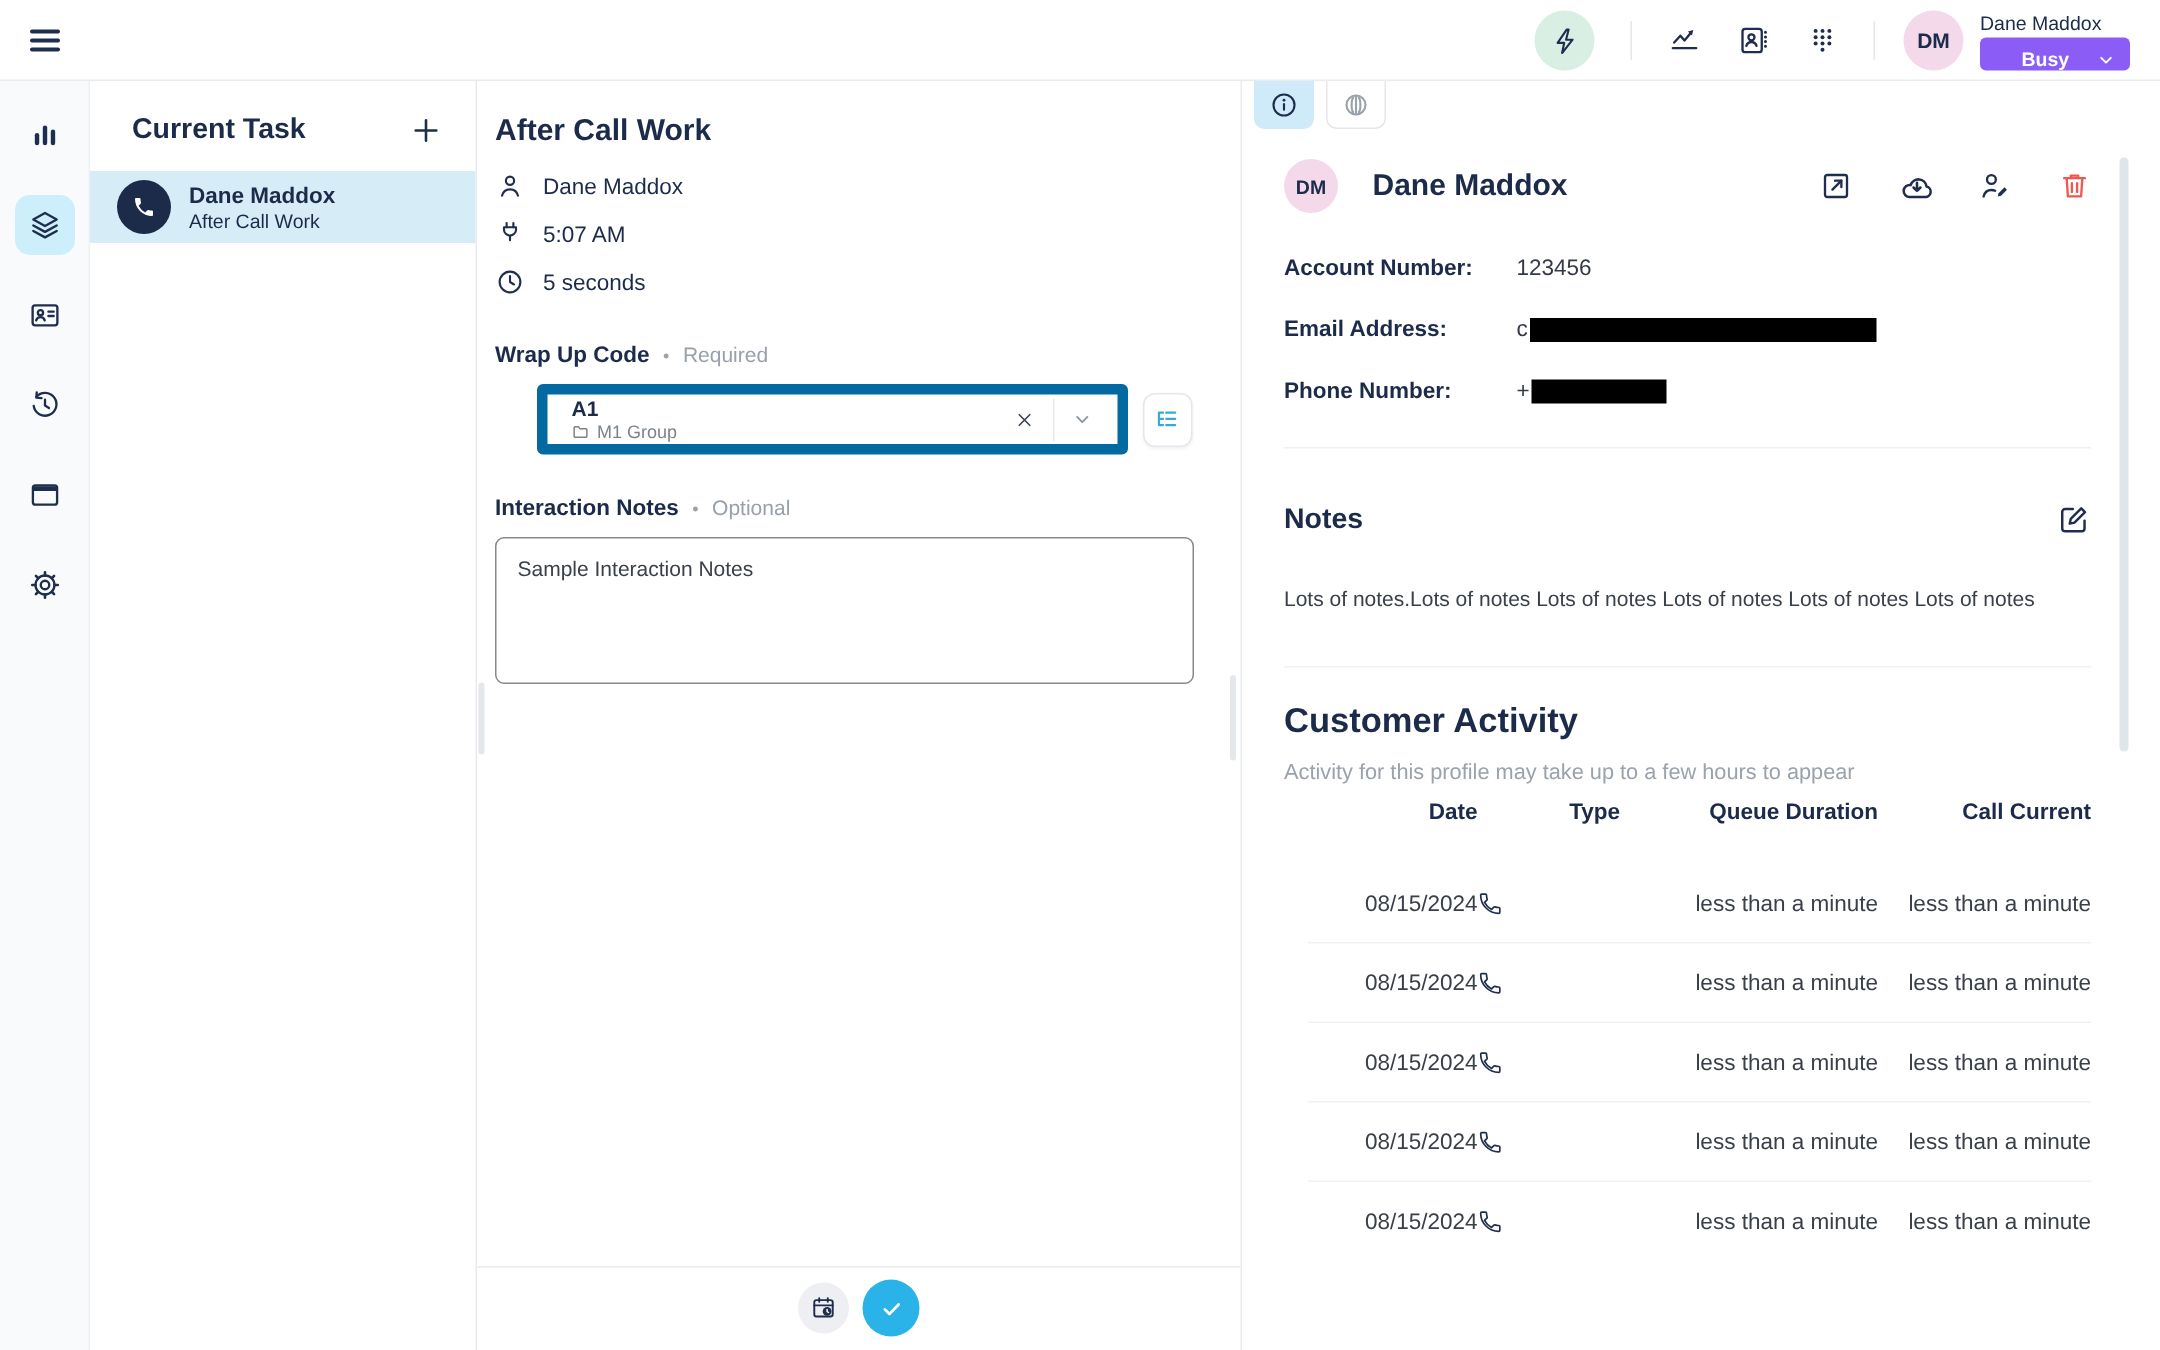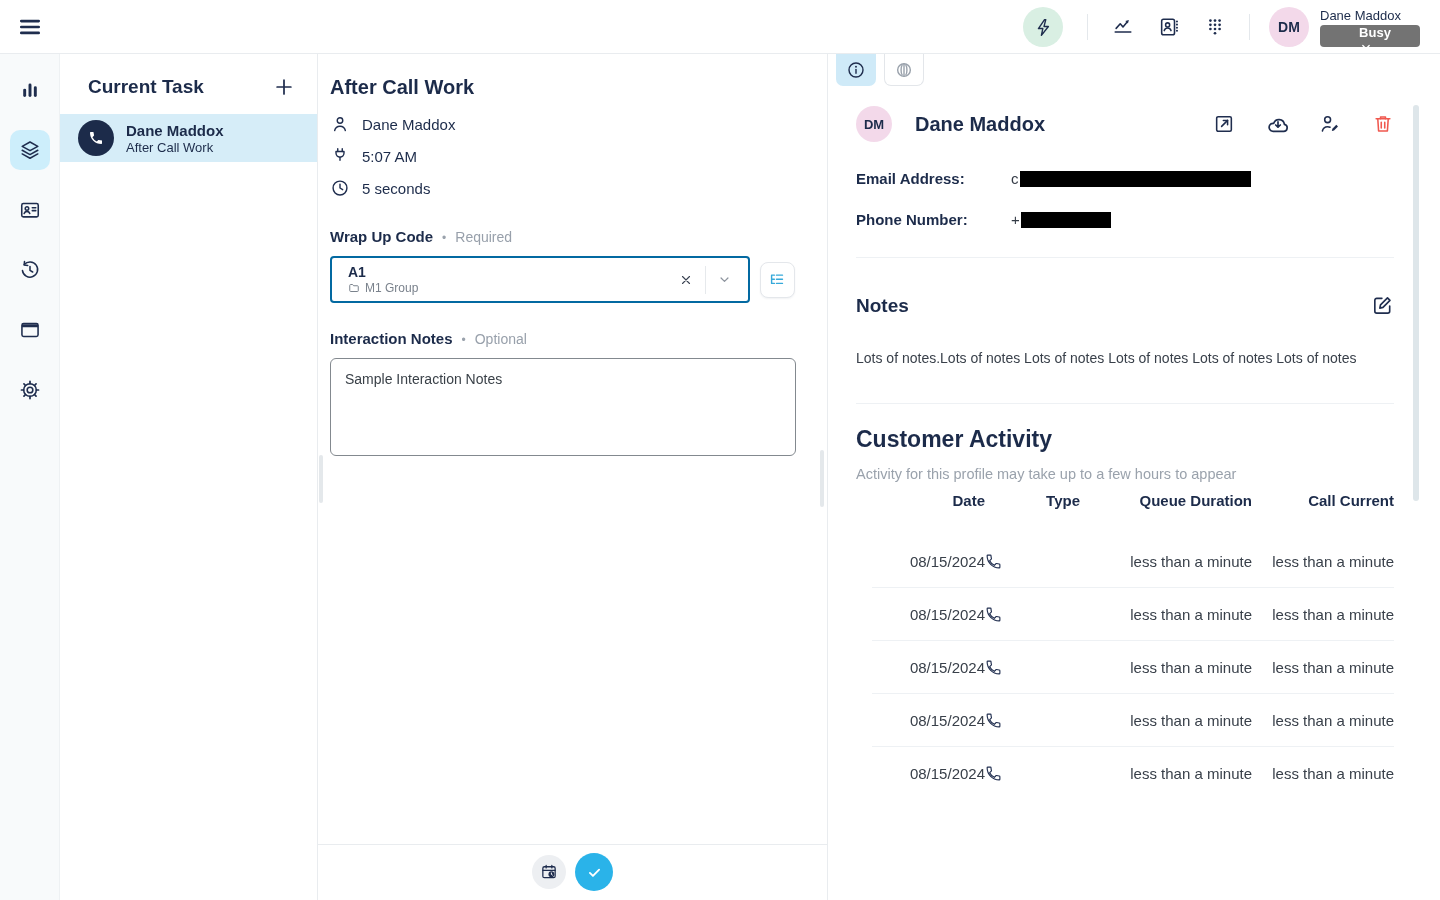--- a/index.html
+++ b/index.html
@@ -17,21 +17,21 @@
   .hamburger { position:absolute; left:17px; top:14px; width:26px; height:26px; cursor:pointer; }
   .quick-circle { position:absolute; left:1023px; top:7px; width:40px; height:40px; border-radius:50%;
                   background:#d9efe3; display:flex; align-items:center; justify-content:center; cursor:pointer; }
   .tb-div { position:absolute; top:14px; width:1px; height:26px; background:#e4e8ec; }
   .tb-icon { position:absolute; top:16px; width:22px; height:22px; cursor:pointer; }
   .tb-avatar { position:absolute; left:1269px; top:7px; width:40px; height:40px; border-radius:50%;
                background:#f3d9ea; color:#1c2b4a; font-weight:bold; font-size:14px;
                display:flex; align-items:center; justify-content:center; cursor:pointer; }
   .tb-username { position:absolute; left:1320px; top:8px; font-size:13px; color:#1c2b4a; }
   .status-pill { position:absolute; left:1320px; top:25px; width:100px; height:22px; border-radius:4px;
-                 background:#737373; color:#fff; display:flex; align-items:center; cursor:pointer;flex-direction:column; }
+                 background:#8b5cf6; color:#fff; display:flex; align-items:flex-end; cursor:pointer; }
   .status-pill .label { flex:1; text-align:center; font-size:13px; font-weight:bold; margin-left:10px; }
   .status-pill svg { margin-right:9px; }
 
   
   .rail { position:absolute; left:0; top:54px; bottom:0; width:60px; background:#f8fafb;
           border-right:1px solid #eef1f3; padding-top:16px; z-index:10; }
   .rail-item { width:40px; height:40px; margin:0 auto 20px auto; border-radius:10px;
                display:flex; align-items:center; justify-content:center; cursor:pointer; }
   .rail-item.selected { background:#cdeefb; }
 
@@ -55,22 +55,22 @@
   .acw-content { padding:22px 32px 0 12px; }
   .acw-title { font-size:20px; font-weight:bold; margin-bottom:9px; }
   .acw-sub { font-size:15px; font-weight:bold; margin-bottom:20px; }
   .acw-sub .pipe { font-weight:normal; color:#5a6474; padding:0 5px; }
   .meta-row { display:flex; align-items:center; gap:12px; height:32px; font-size:15px; }
   .sec-label-row { margin-top:24px; display:flex; align-items:baseline; gap:9px; }
   .sec-label { font-size:15px; font-weight:bold; }
   .sec-dot { color:#9aa2ac; font-size:12px; }
   .sec-req { font-size:14px; color:#98a0ab; }
   .select-row { margin-top:11px; display:flex; align-items:center; gap:10px; }
-  .select-box { width:426px; height:47px; border:2px solid #0369a1; border-radius:4px;
-                display:flex; align-items:center; padding:0 10px 0 16px; cursor:pointer; }
+  .select-box { width:426px; height:47px; border:7px solid #0369a1; border-radius:4px;
+                display:flex; align-items:center; padding:0 10px 0 16px; cursor:pointer;margin-left:28px; }
   .select-text { flex:1; }
   .sel-value { font-size:14px; font-weight:bold; line-height:17px; }
   .sel-group { display:flex; align-items:center; gap:5px; font-size:12px; color:#7a828c; line-height:15px; }
   .sel-clear { width:26px; height:26px; display:flex; align-items:center; justify-content:center; cursor:pointer; }
   .sel-div { width:1px; height:28px; background:#e6e9ec; margin:0 6px; }
   .sel-chev { width:26px; height:26px; display:flex; align-items:center; justify-content:center; cursor:pointer; }
   .tree-btn { width:36px; height:36px; border:1px solid #e4e7eb; border-radius:8px; background:#fff;
               box-shadow:0 1px 2px rgba(20,30,60,.06); display:flex; align-items:center; justify-content:center; cursor:pointer; }
   .notes-area { margin-top:11px; width:466px; height:98px; border:1px solid #83898f; border-radius:6px;
                 padding:12px 14px; font-family:"Liberation Sans", sans-serif; font-size:14px; color:#3a4148;
@@ -530,20 +530,24 @@
           </span>
         <span class="act-icon">
             <svg width="22" height="22">
               <use href="#s-trash"></use>
             </svg>
           </span>
       </div>
     </div>
 
     <div class="field-row">
+      <span class="field-label">Account Number:</span>
+      <span class="field-value">123456</span>
+    </div>
+    <div class="field-row">
       <span class="field-label">Email Address:</span>
       <span class="field-value">
           <span>c</span>
           <span class="redact-bar bar-email"></span>
         </span>
     </div>
     <div class="field-row">
       <span class="field-label">Phone Number:</span>
       <span class="field-value">
           <span>+</span>

